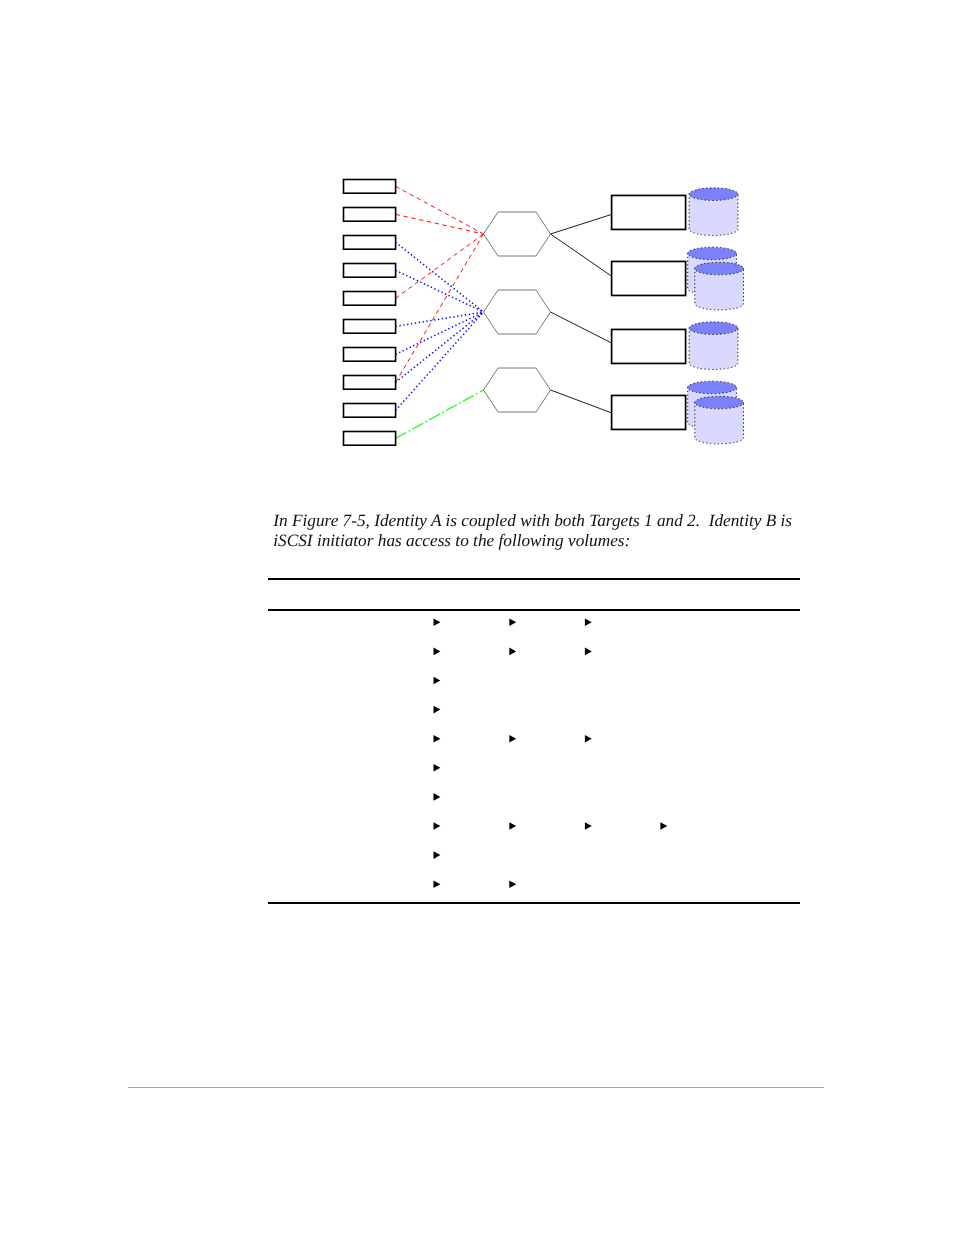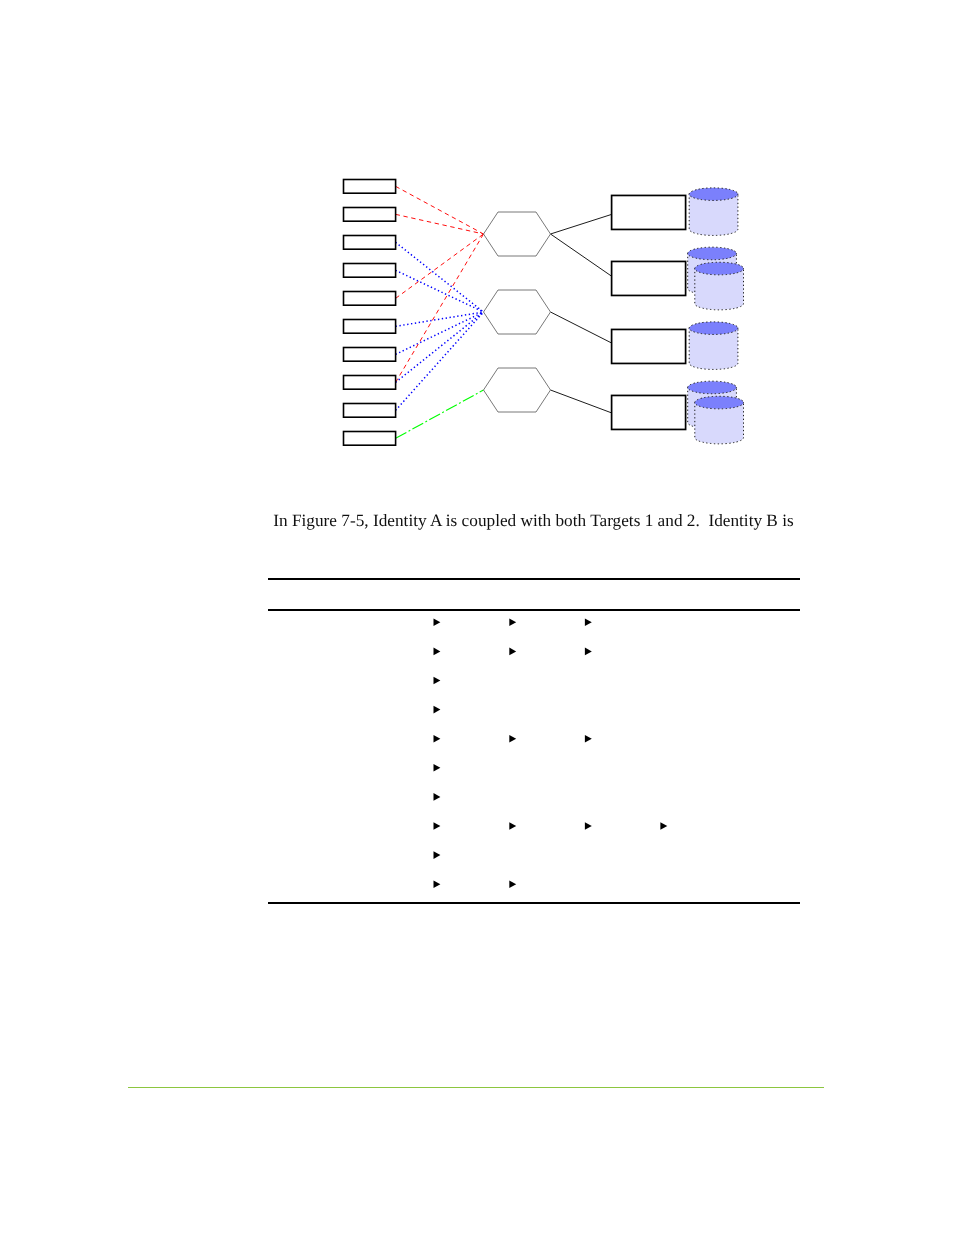--- a/index.html
+++ b/index.html
@@ -1,19 +1,19 @@
 <!DOCTYPE html>
 <html><head>
 <meta charset="utf-8">
 <title>iSCSI Identity Coupling</title>
 <style>
   html,body{margin:0;padding:0;}
   body{width:954px;height:1235px;background:#ffffff;position:relative;overflow:hidden;
        font-family:"Liberation Serif",serif;color:#000;}
-  .page{position:absolute;inset:0;}
+  .page{position:absolute;inset:0;font-style:italic;}
   #figure{position:absolute;left:0;top:0;width:954px;height:1235px;}
   .para{position:absolute;left:273.3px;top:494px;width:545px;font-size:17.25px;line-height:19.45px;
         font-family:"Liberation Serif",serif;color:#101010;text-align:left;white-space:pre;
         -webkit-font-smoothing:antialiased;text-rendering:geometricPrecision;
         transform:translateZ(0);}
   .para .pline{display:block;}
   .greenline{position:absolute;left:128px;top:1086.8px;width:696.2px;height:1.35px;background:#8cc63f;}
 </style>
 </head>
 <body>
@@ -72,21 +72,21 @@
       <g>
         <path d="M 687.7 387.45 L 687.7 422.45 A 24.35 6.3 0 0 0 736.4000000000001 422.45 L 736.4000000000001 387.45 Z" fill="#d8d9fc" stroke="#1d1d1d" stroke-width="1" stroke-dasharray="0.55,3.2" stroke-linecap="round"></path>
         <ellipse cx="712.0500000000001" cy="387.45" rx="24.35" ry="6.3" fill="#7b80fc" stroke="#1d1d1d" stroke-width="1" stroke-dasharray="0.55,3.2" stroke-linecap="round"></ellipse>
       </g>
       <g>
         <path d="M 694.8000000000001 402.55 L 694.8000000000001 437.55 A 24.35 6.3 0 0 0 743.5000000000001 437.55 L 743.5000000000001 402.55 Z" fill="#d8d9fc" stroke="#1d1d1d" stroke-width="1" stroke-dasharray="0.55,3.2" stroke-linecap="round"></path>
         <ellipse cx="719.1500000000001" cy="402.55" rx="24.35" ry="6.3" fill="#7b80fc" stroke="#1d1d1d" stroke-width="1" stroke-dasharray="0.55,3.2" stroke-linecap="round"></ellipse>
       </g>
     </svg>
 
-  <p class="para"><span class="pline">In Figure 7-5, Identity A is coupled with both Targets 1 and 2.  Identity B is</span></p>
+  <p class="para"><span class="pline">In Figure 7-5, Identity A is coupled with both Targets 1 and 2.  Identity B is</span><span class="pline">iSCSI initiator has access to the following volumes:</span></p>
 
   <svg id="bullets" style="position:absolute;left:0;top:0;width:954px;height:1235px;" viewBox="0 0 954 1235" xmlns="http://www.w3.org/2000/svg">
       <rect x="268" y="578" width="532" height="2" fill="#000000"></rect>
       <rect x="268" y="609" width="532" height="2" fill="#000000"></rect>
       <rect x="268" y="902" width="532" height="2" fill="#000000"></rect>
       <g>
         <path d="M 433.5 618.5 L 440.4 622.3 L 433.5 626.1 Z" fill="#000"></path>
         <path d="M 509.3 618.5 L 516.2 622.3 L 509.3 626.1 Z" fill="#000"></path>
         <path d="M 584.9 618.5 L 591.8 622.3 L 584.9 626.1 Z" fill="#000"></path>
       </g>

